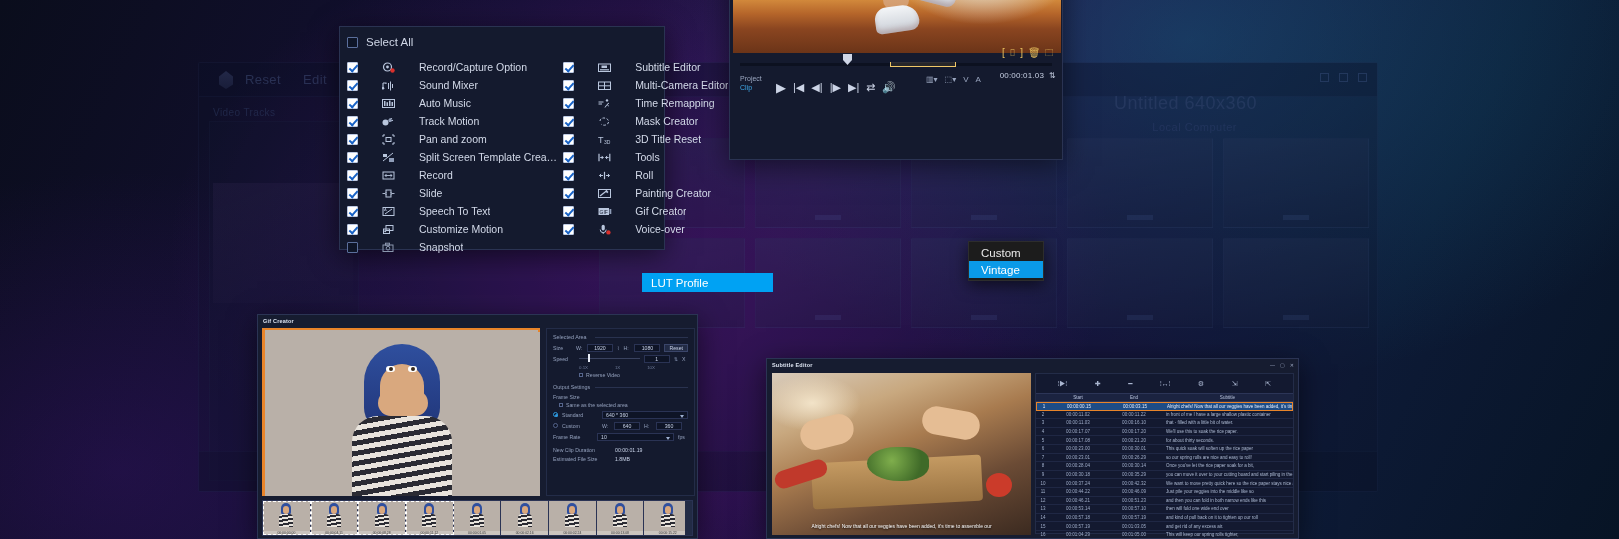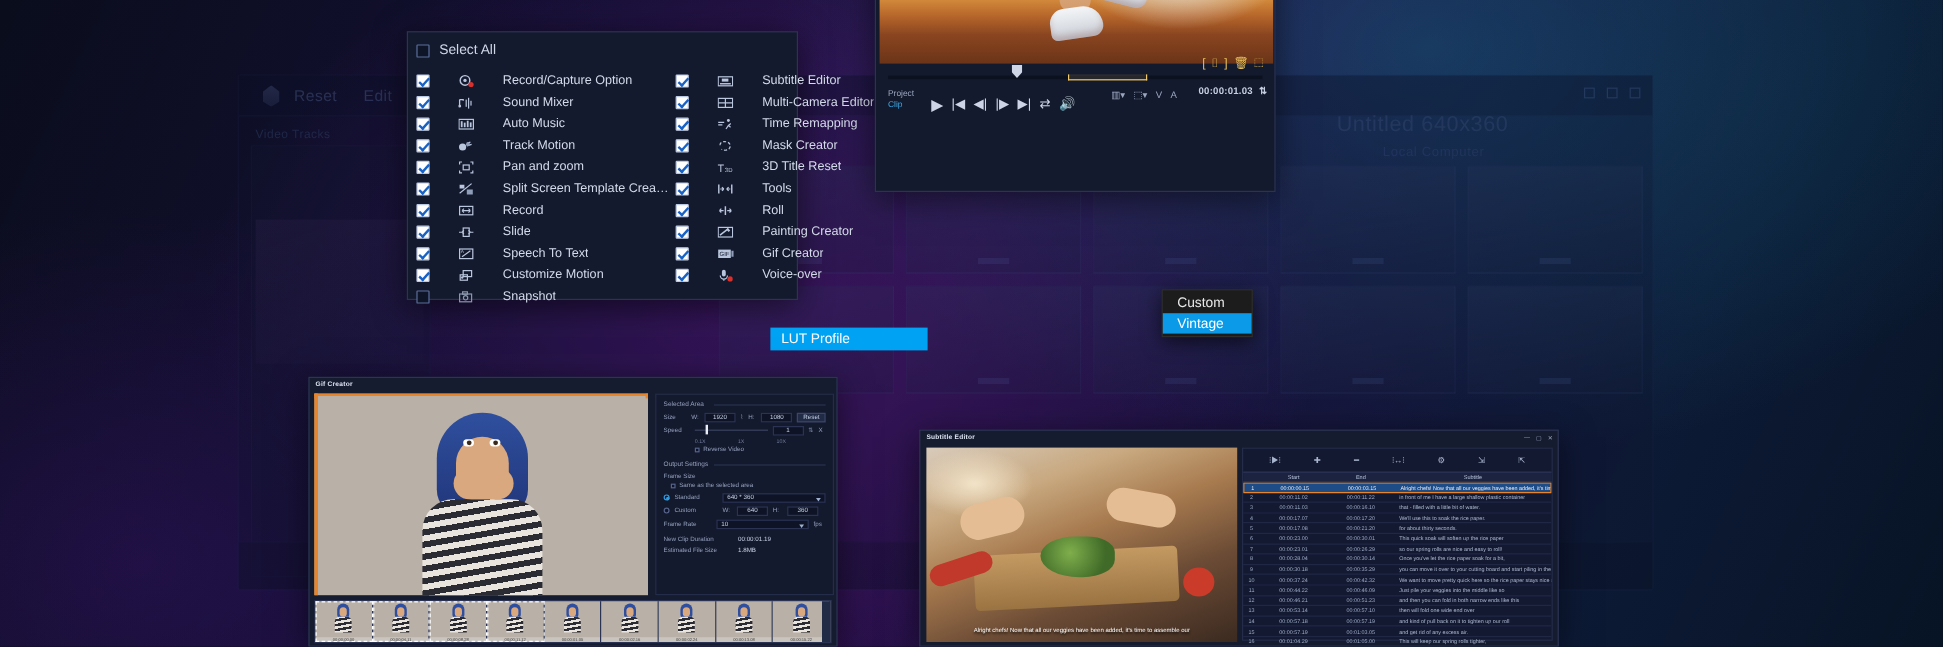--- a/index.html
+++ b/index.html
@@ -206,21 +206,21 @@
   .pc.play { font-size: 13px; }
   .proj-clip {
     position: absolute; left: 10px; top: 133px; font-size: 7px; line-height: 9px;
   }
   .proj-clip .p1 { color: #9aa6bf; }
   .proj-clip .p2 { color: #3fa9e8; }
   .player-right {
     position: absolute; right: 6px; top: 130px;
     display: flex; align-items: center; gap: 5px;
   }
-  .tc { color: #c6cfe2; font-size: 8px; letter-spacing: .2px; font-weight: bold; }
+  .tc { color: #c6cfe2; font-size: 8px; letter-spacing: .2px; }
   .player-mid {
     position: absolute; left: 196px; top: 134px;
     display: flex; align-items: center; gap: 7px;
     color: #9aa6bf; font-size: 8px;
   }
   .marker-icon { position:absolute; right: 8px; top: 106px; color:#e8c15e; font-size: 10px; letter-spacing:1px; }
 
   
   .gifwin {
     position: absolute; left: 257px; top: 314px;

